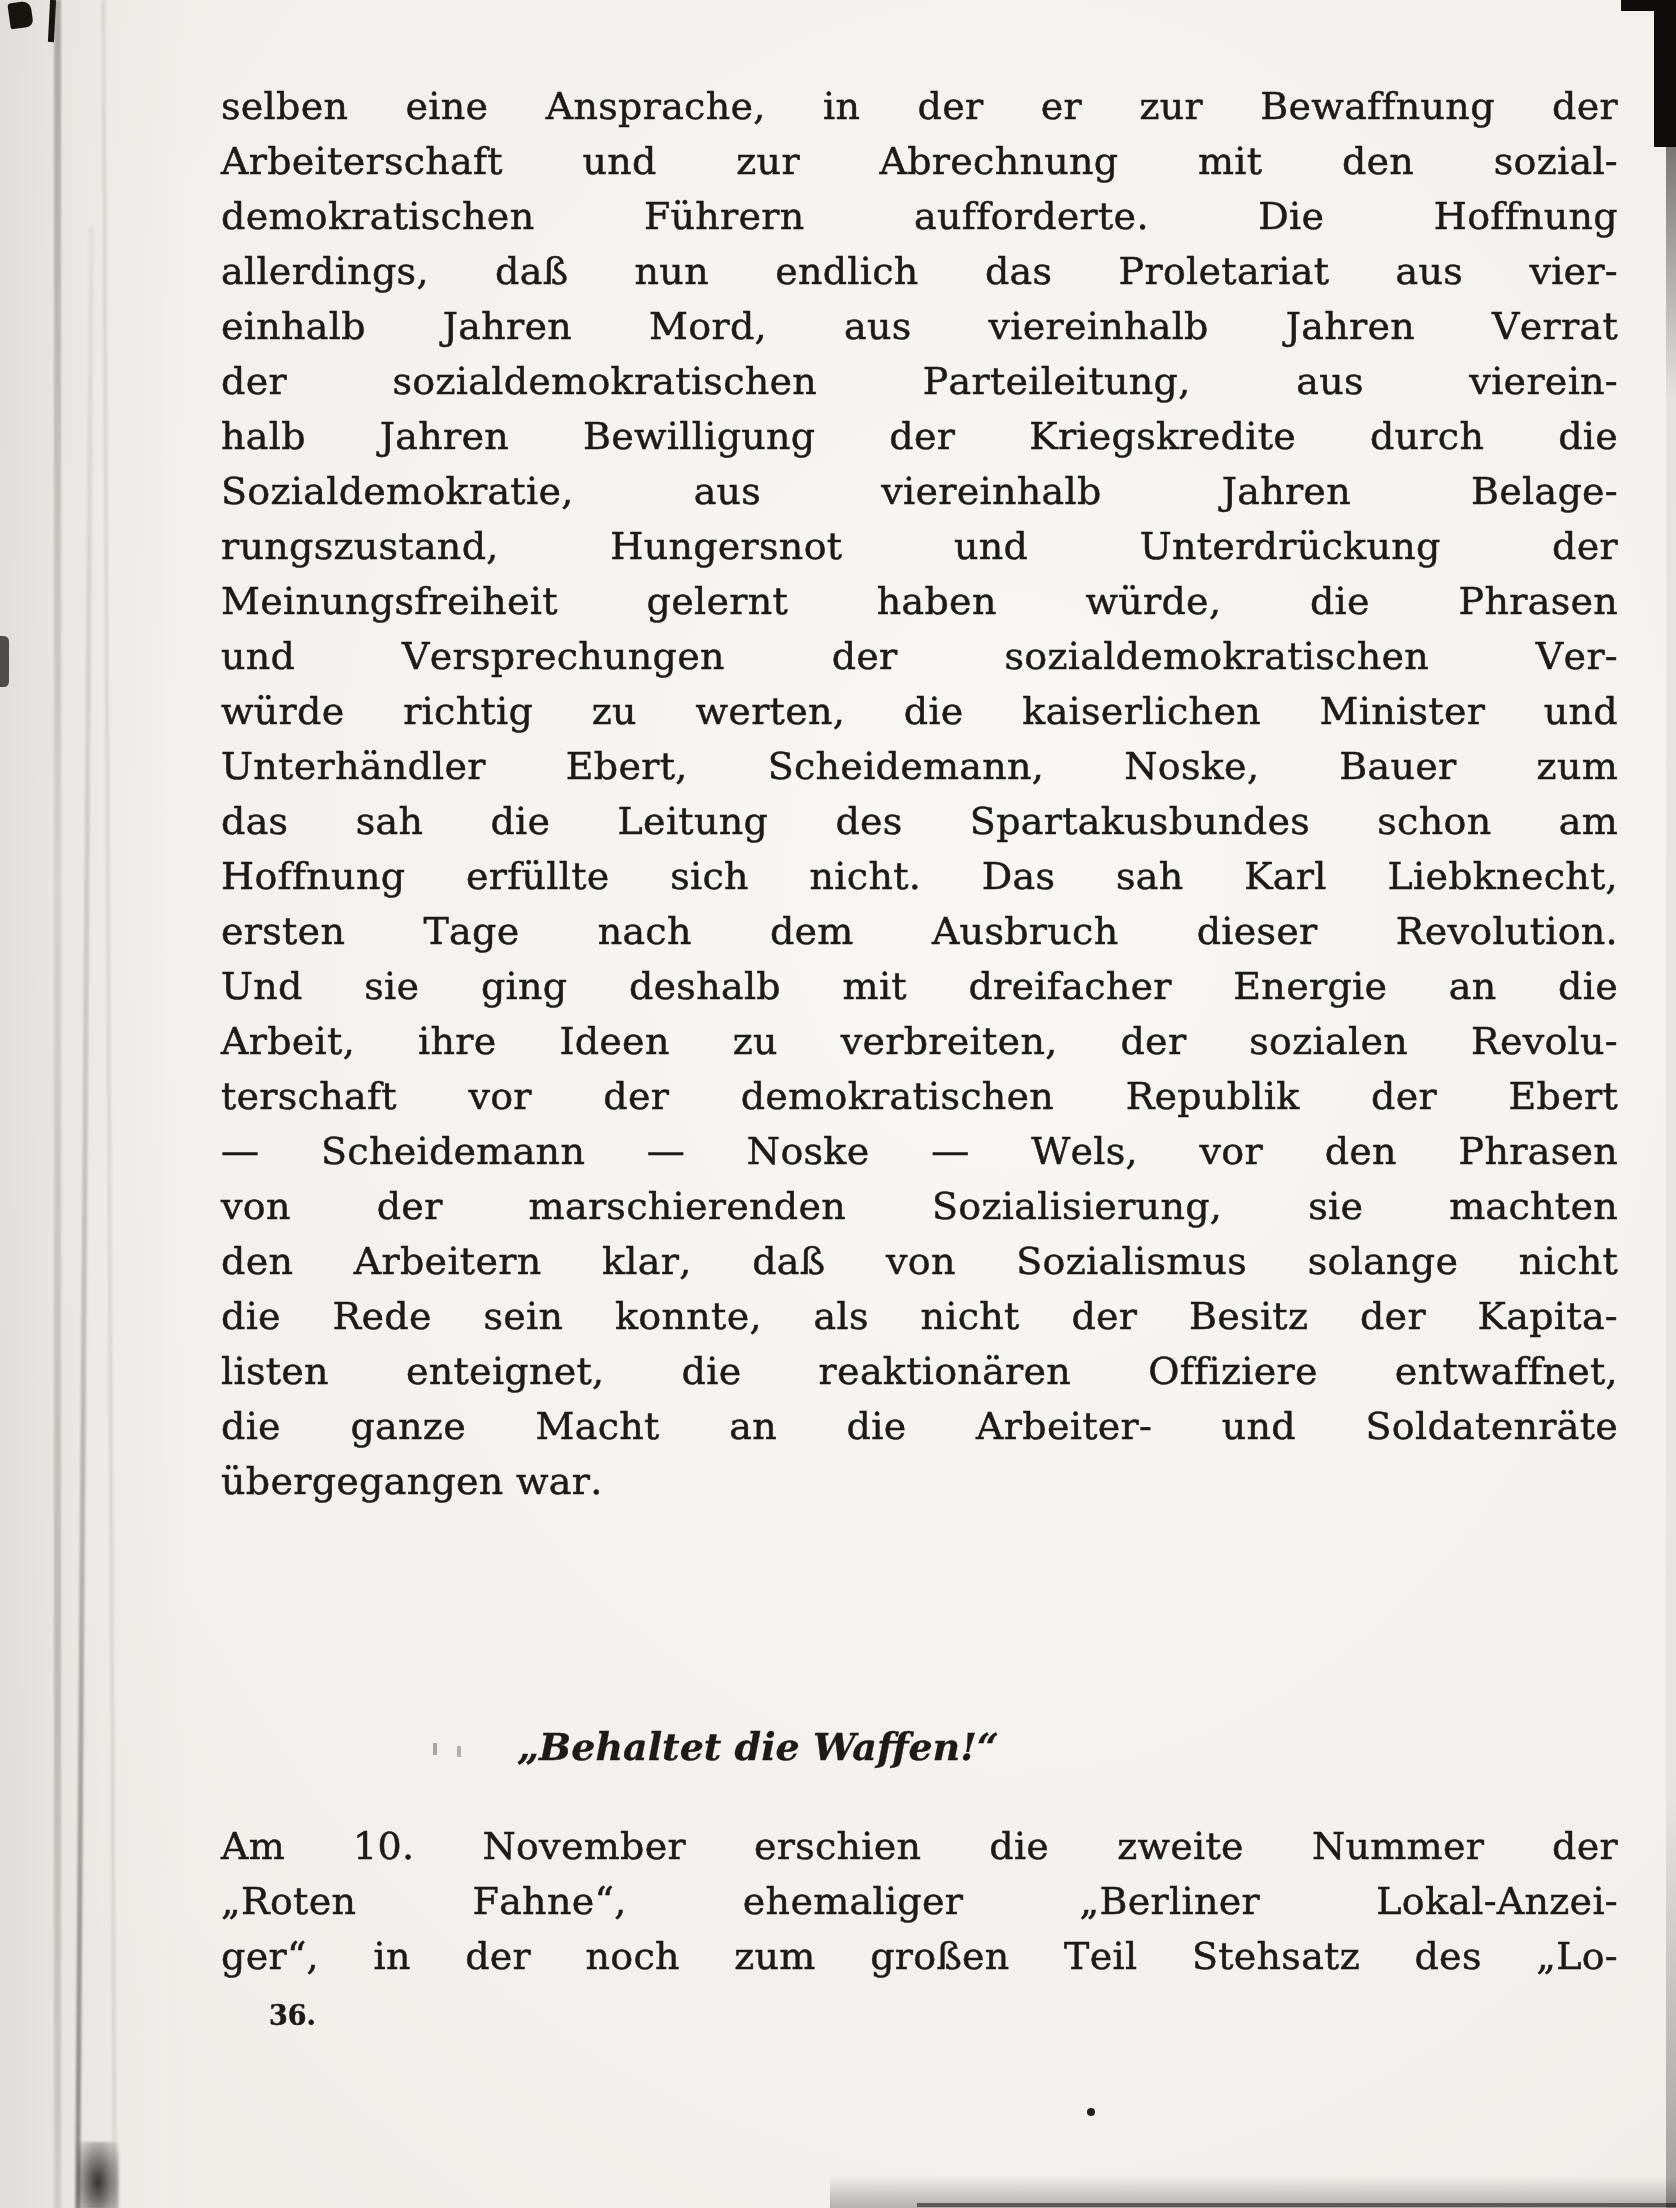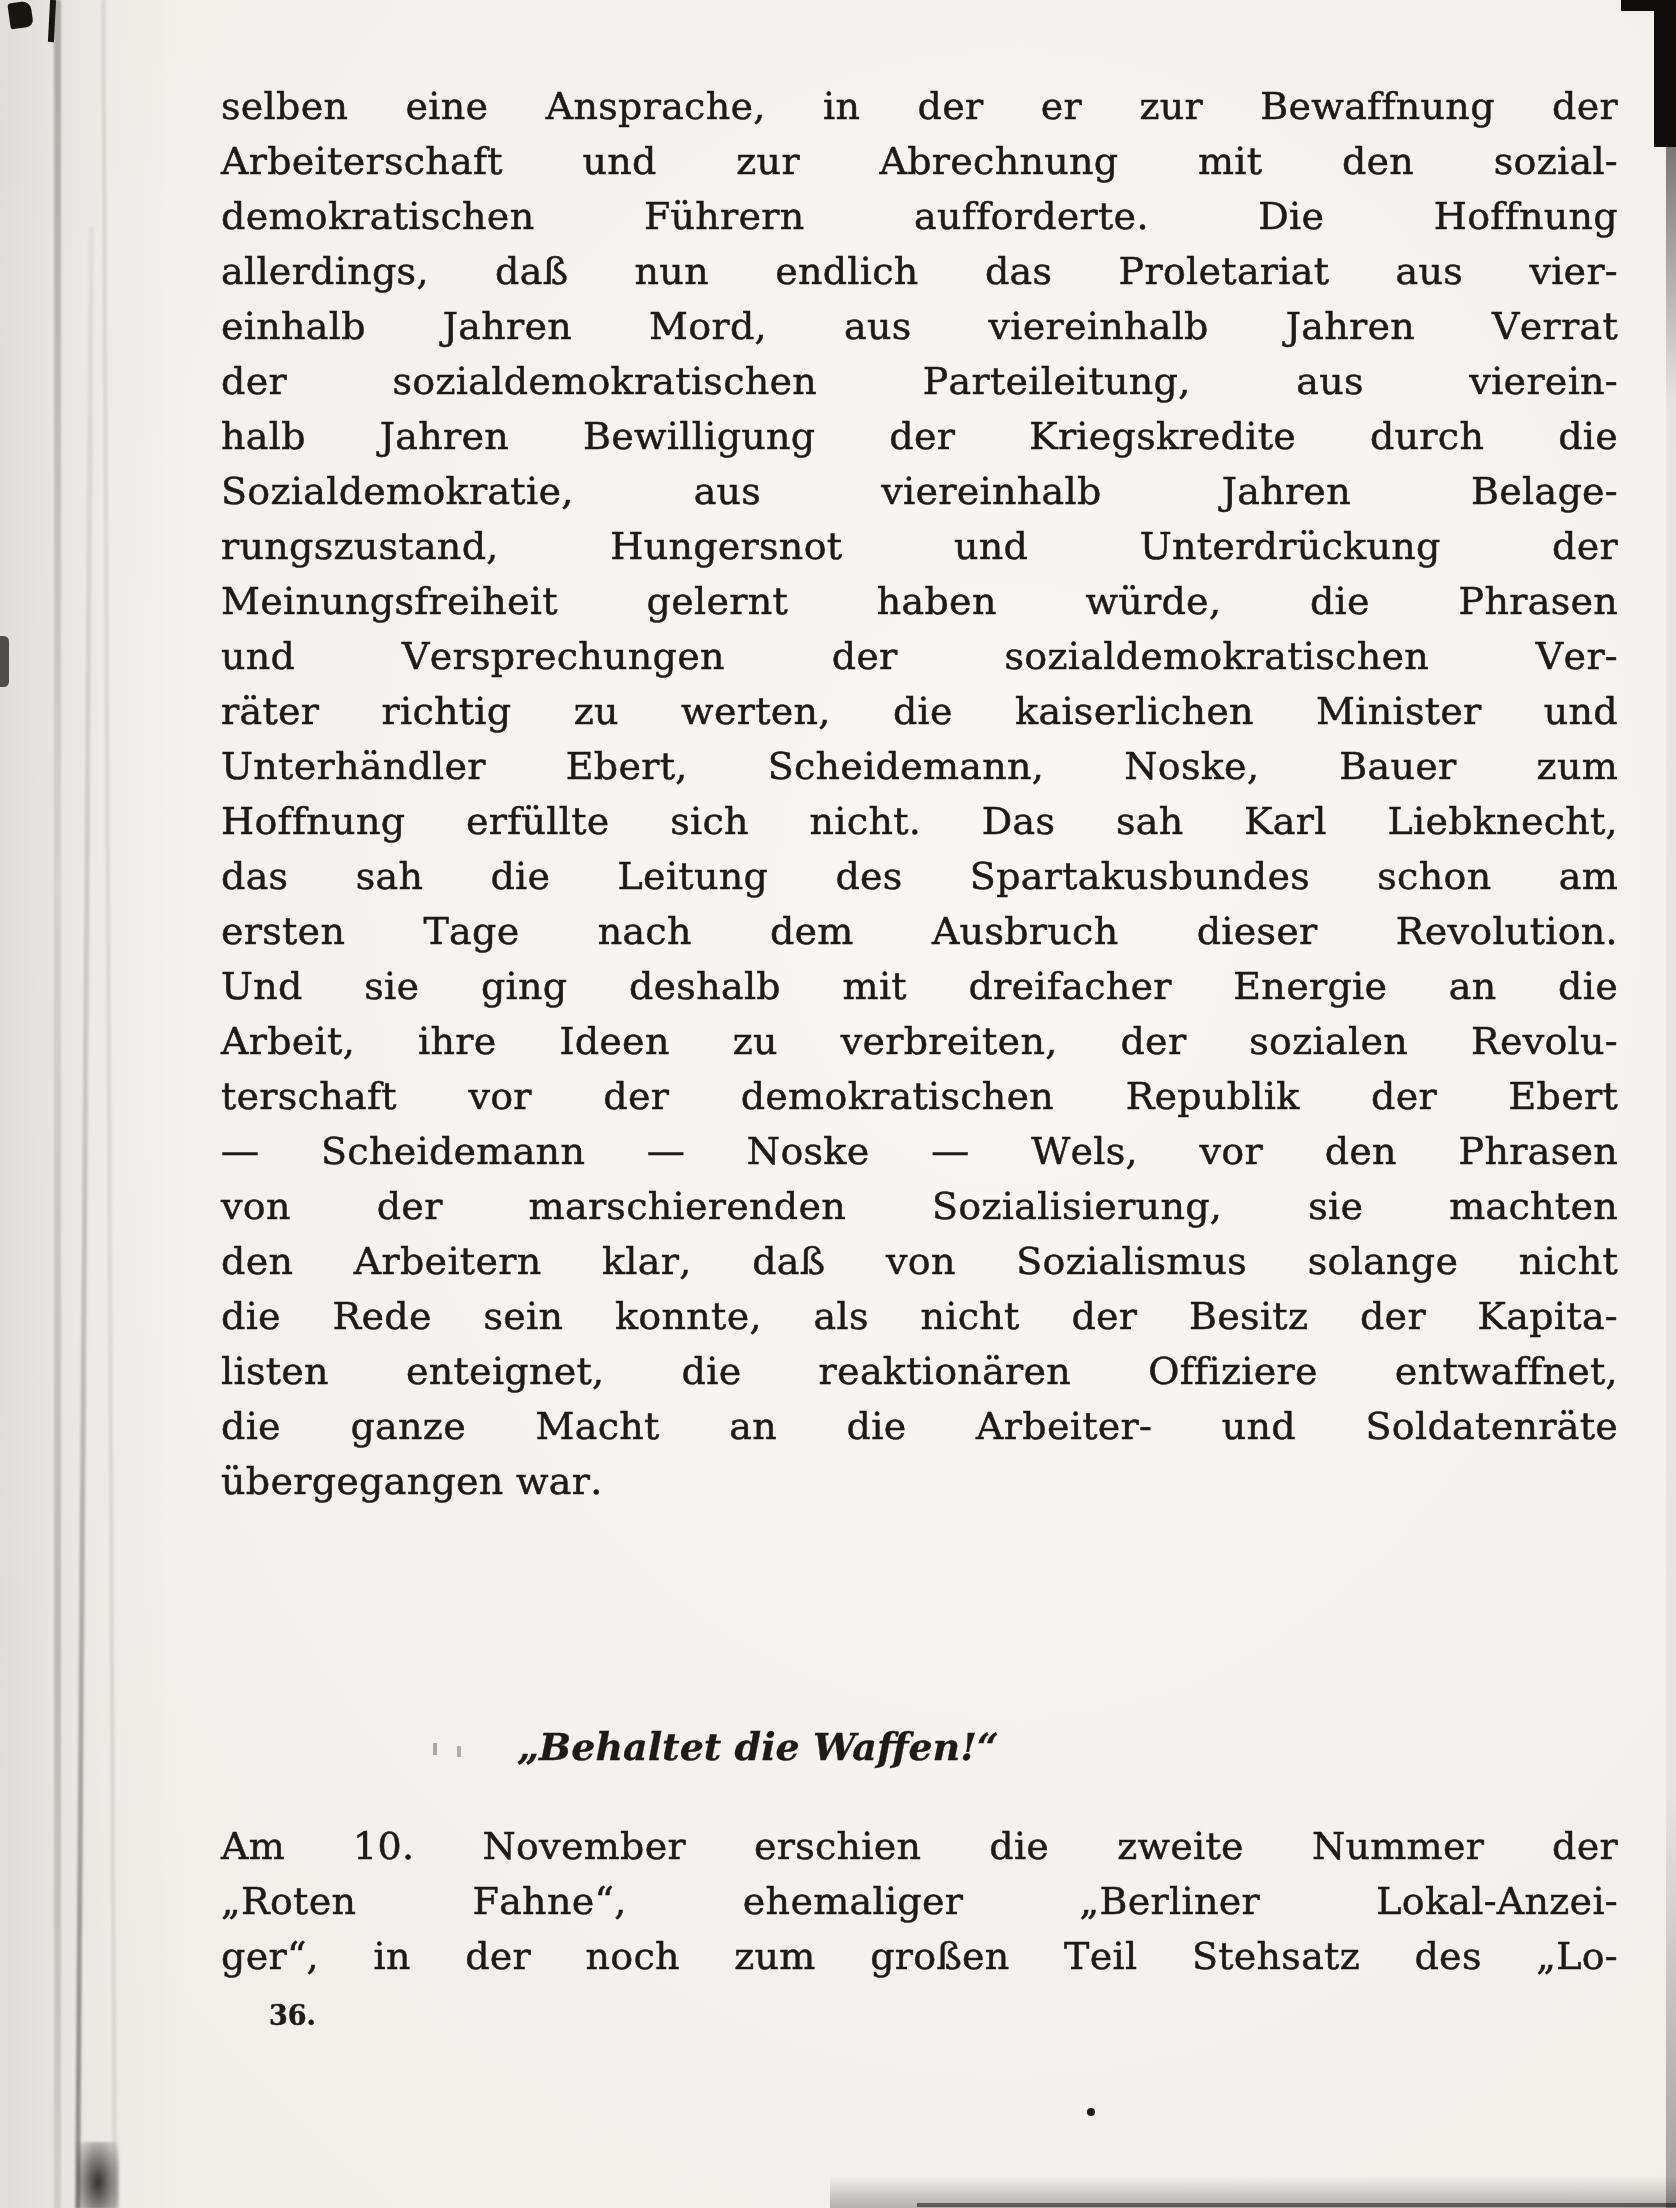--- a/index.html
+++ b/index.html
@@ -101,24 +101,24 @@
     <div class="line">Arbeiterschaft und zur Abrechnung mit den sozial-</div>
     <div class="line">demokratischen Führern aufforderte. Die Hoffnung</div>
     <div class="line">allerdings, daß nun endlich das Proletariat aus vier-</div>
     <div class="line">einhalb Jahren Mord, aus viereinhalb Jahren Verrat</div>
     <div class="line">der sozialdemokratischen Parteileitung, aus vierein-</div>
     <div class="line">halb Jahren Bewilligung der Kriegskredite durch die</div>
     <div class="line">Sozialdemokratie, aus viereinhalb Jahren Belage-</div>
     <div class="line">rungszustand, Hungersnot und Unterdrückung der</div>
     <div class="line">Meinungsfreiheit gelernt haben würde, die Phrasen</div>
     <div class="line">und Versprechungen der sozialdemokratischen Ver-</div>
-    <div class="line">räter richtig zu werten, die kaiserlichen Minister und</div>
+    <div class="line">würde richtig zu werten, die kaiserlichen Minister und</div>
     <div class="line">Unterhändler Ebert, Scheidemann, Noske, Bauer zum</div>
+    <div class="line">das sah die Leitung des Spartakusbundes schon am</div>
     <div class="line">Hoffnung erfüllte sich nicht. Das sah Karl Liebknecht,</div>
-    <div class="line">das sah die Leitung des Spartakusbundes schon am</div>
     <div class="line">ersten Tage nach dem Ausbruch dieser Revolution.</div>
     <div class="line">Und sie ging deshalb mit dreifacher Energie an die</div>
     <div class="line">Arbeit, ihre Ideen zu verbreiten, der sozialen Revolu-</div>
     <div class="line">terschaft vor der demokratischen Republik der Ebert</div>
     <div class="line">— Scheidemann — Noske — Wels, vor den Phrasen</div>
     <div class="line">von der marschierenden Sozialisierung, sie machten</div>
     <div class="line">den Arbeitern klar, daß von Sozialismus solange nicht</div>
     <div class="line">die Rede sein konnte, als nicht der Besitz der Kapita-</div>
     <div class="line">listen enteignet, die reaktionären Offiziere entwaffnet,</div>
     <div class="line">die ganze Macht an die Arbeiter- und Soldatenräte</div>

